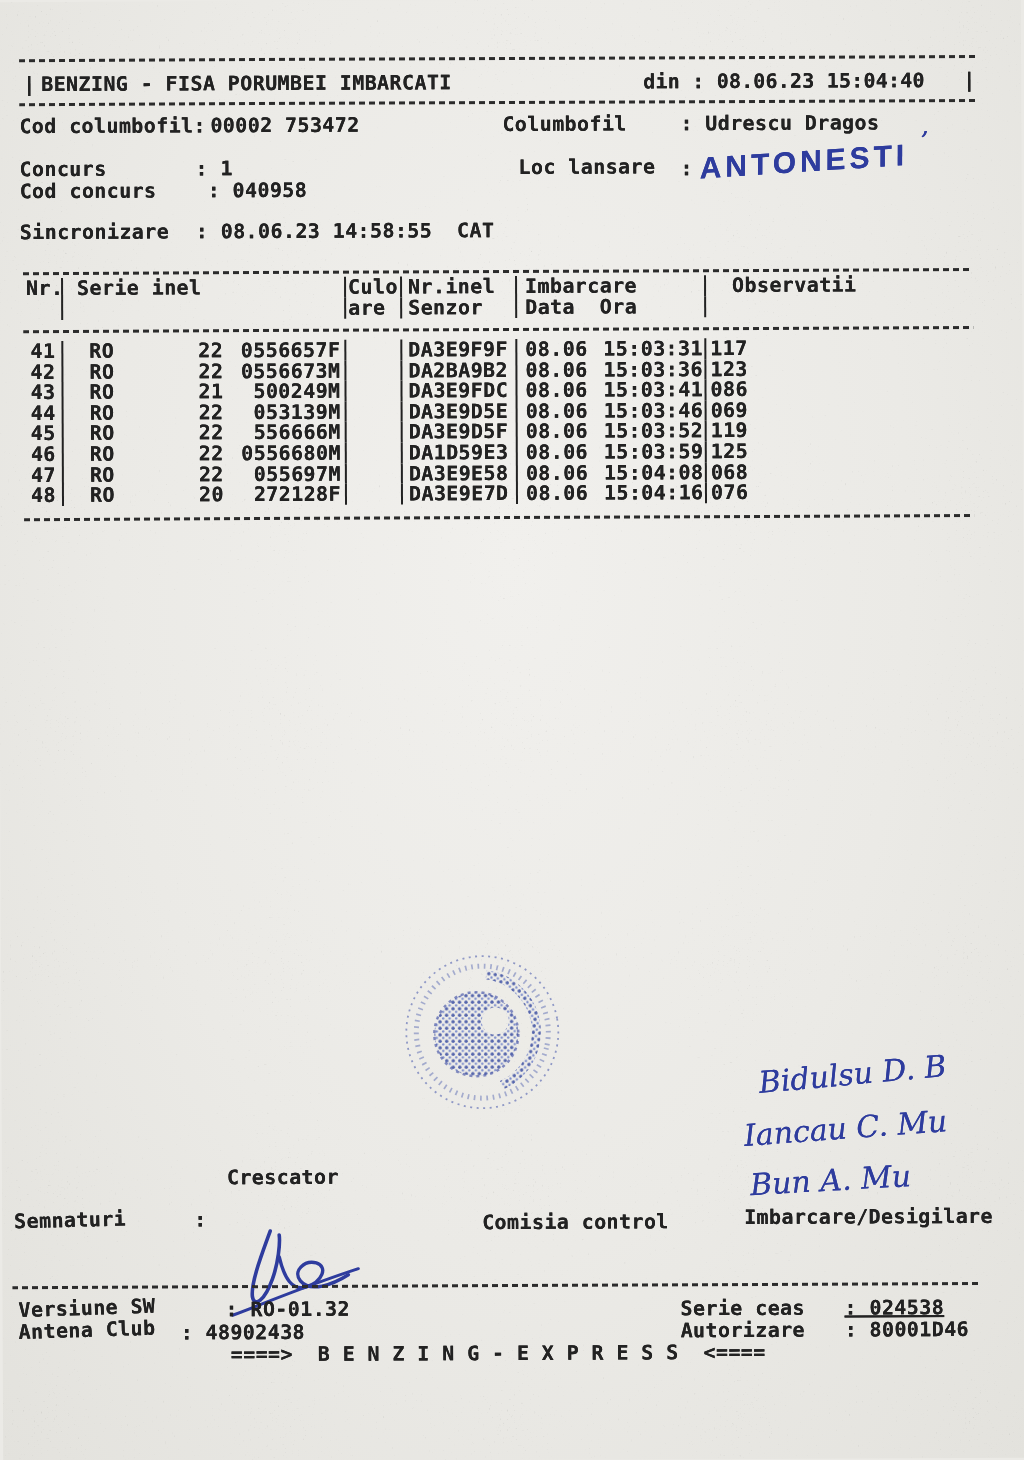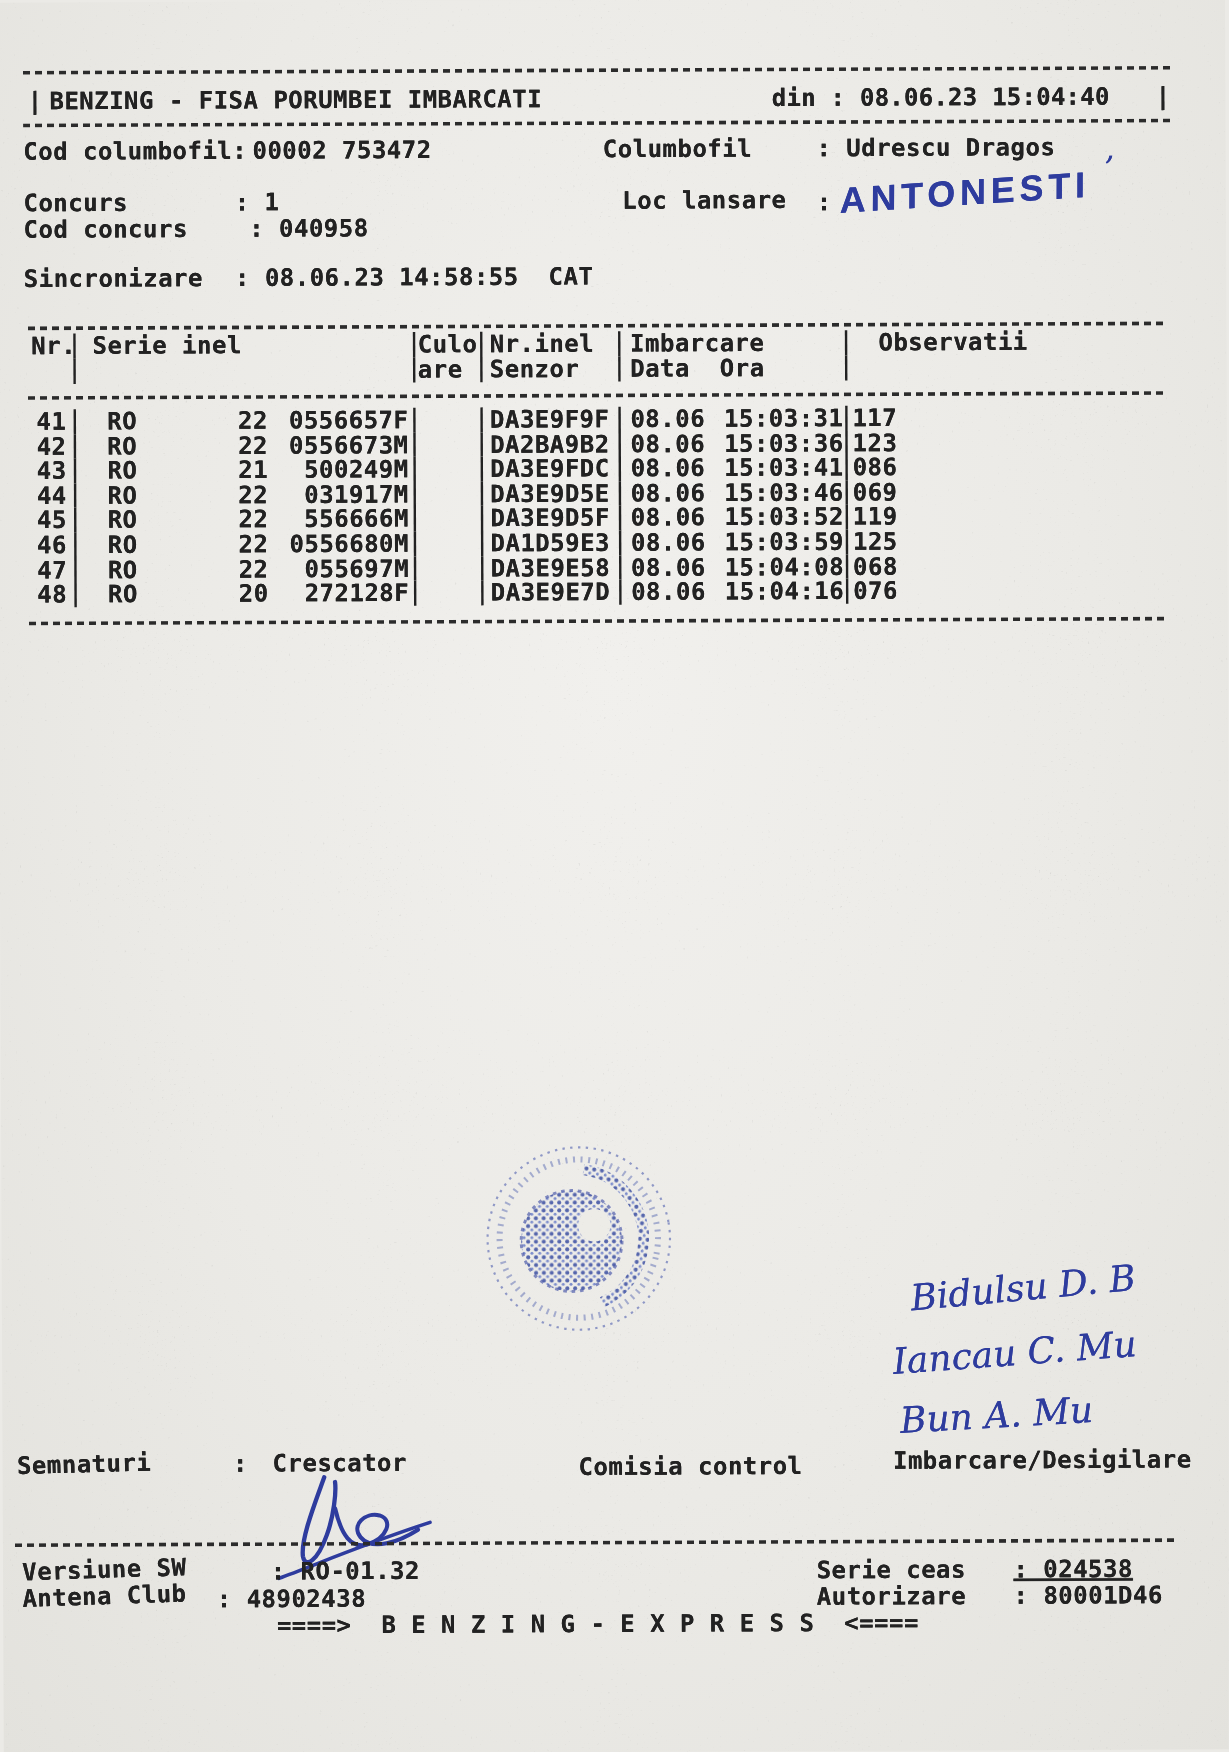--- a/index.html
+++ b/index.html
@@ -162,21 +162,21 @@
         <span>15:03:41</span>
       </div>
       <div class="c c6">086</div>
     </div>
 
     <div class="trow">
       <div class="c c1">44</div>
       <div class="c c2">
         <span class="serie-tara">RO</span>
         <span class="serie-an">22</span>
-        <span class="serie-inel">031917M</span>
+        <span class="serie-inel">053139M</span>
       </div>
       <div class="c c3"></div>
       <div class="c c4">DA3E9D5E</div>
       <div class="c c5">
         <span class="imb-data">08.06</span>
         <span>15:03:46</span>
       </div>
       <div class="c c6">069</div>
     </div>
 
@@ -264,21 +264,21 @@
       <circle cx="79" cy="84" r="58" fill="none" stroke="url(#sdots)" stroke-width="9" stroke-dasharray="150 216" transform="rotate(-82 79 84)"></circle>
     </g>
   </svg>
 
   <span class="hand" style="left:757px;top:1058px;font-size:30px;transform:rotate(-5deg);">Bidulsu D. B</span>
   <span class="hand" style="left:742px;top:1112px;font-size:30px;transform:rotate(-4deg);">Iancau C. Mu</span>
   <span class="hand" style="left:748px;top:1164px;font-size:30px;transform:rotate(-3deg);">Bun A. Mu</span>
 
   <span class="lab tilt1" style="left:12px;top:1206px;">Semnaturi</span>
   <span class="lab" style="left:192px;top:1206px;">:</span>
-  <span class="lab" style="left:225px;top:1206px;text-align:right;">Crescator</span>
+  <span class="lab" style="left:225px;top:1164px;text-align:right;">Crescator</span>
   <span class="lab" style="left:480px;top:1210px;text-align:right;">Comisia control</span>
   <span class="lab" style="left:742px;top:1206px;">Imbarcare/Desigilare</span>
 
   <svg class="sig" style="position:absolute;left:222px;top:1226px;" width="160" height="96" viewBox="0 0 160 96">
     <path d="M46,4 C38,26 26,56 28,70 C30,80 40,74 48,52 C54,36 56,16 55,8" stroke-width="3.6"></path>
     <path d="M55,30 C60,52 68,64 82,60 C98,55 104,40 92,36 C80,33 68,44 76,54 C86,66 108,58 124,48" stroke-width="3.4"></path>
     <path d="M8,88 C36,78 78,60 134,42" stroke-width="3"></path>
   </svg>
 
   <div class="dline" style="left:10px;top:1284px;width:966px;"></div>

